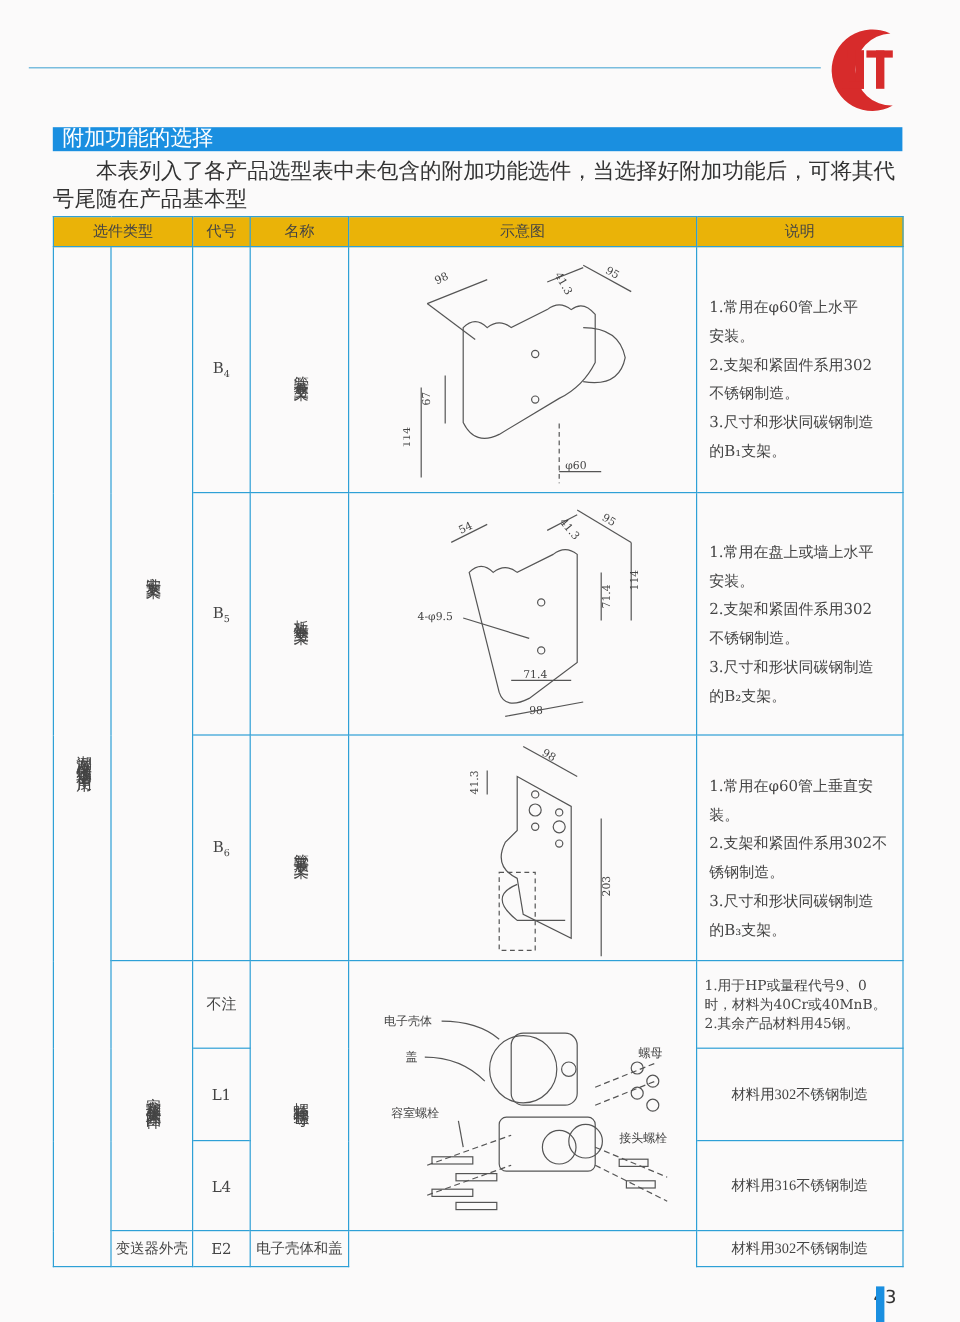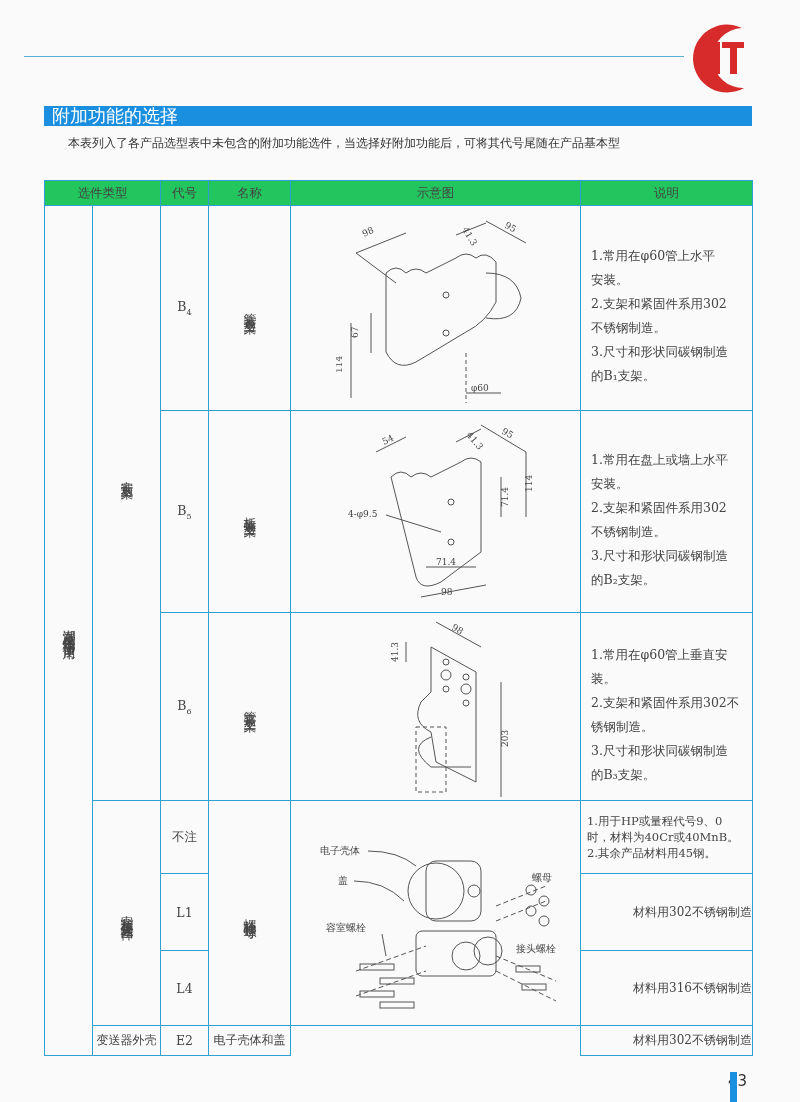--- a/index.html
+++ b/index.html
@@ -1,30 +1,30 @@
 <!DOCTYPE html>
 <html><head>
 <meta charset="utf-8">
 <style>
   html,body{margin:0;padding:0;}
   body{width:800px;height:1102px;background:#fbfafa;position:relative;overflow:hidden;font-family:"DejaVu Serif","Liberation Serif",serif;color:#3a3a3a;}
   .topline{position:absolute;left:24px;top:56px;width:660px;height:1px;background:#5aaed8;}
   .logo{position:absolute;left:680px;top:18px;width:80px;height:80px;}
   .section-bar{position:absolute;left:44px;top:106px;width:708px;height:20px;background:#1a8fe0;color:#fff;font-family:"DejaVu Sans",sans-serif;font-size:18px;line-height:20px;padding-left:8px;box-sizing:border-box;}
-  .intro{position:absolute;left:44px;top:131px;width:712px;font-size:12px;line-height:24px;color:#333;}
+  .intro{position:absolute;left:44px;top:131px;width:712px;font-size:18px;line-height:24px;color:#333;}
   .intro p{margin:0;text-indent:2em;}
   .intro .l2{text-indent:0;}
   table{position:absolute;left:44px;top:180px;border-collapse:collapse;table-layout:fixed;}
   td,th{border:1.5px solid #2ea0d6;padding:0;font-weight:normal;font-size:12.5px;color:#444;text-align:center;vertical-align:middle;}
-  th{background:#22c55e;height:24px;}
+  th{background:#eab308;height:24px;}
   .vert{writing-mode:vertical-rl;text-orientation:upright;letter-spacing:2px;display:inline-block;font-size:13px;}
   .desc{text-align:left;padding:16px 4px 0 10px;font-size:12.5px;line-height:24px;}
   .desc div{margin:0;}
   .desc-small{text-align:left;padding:2px 4px 2px 6px;font-size:11.5px;line-height:16px;margin-top:21px;}
-  .desc-center{text-align:right;font-size:12px;}
+  .desc-center{text-align:center;font-size:12px;font-family:Liberation Serif, serif;}
   .code sub{font-size:8px;}
   .fig{position:relative;}
   .fig svg{display:block;margin:0 auto;}
   .pagenum{position:absolute;left:728px;top:1072px;font-family:"DejaVu Sans",sans-serif;font-size:15px;color:#333;}
   .pagebar{position:absolute;left:730px;top:1072px;width:7px;height:30px;background:#1a8fe0;}
 </style>
 </head>
 <body>
 
 <div class="topline"></div>

